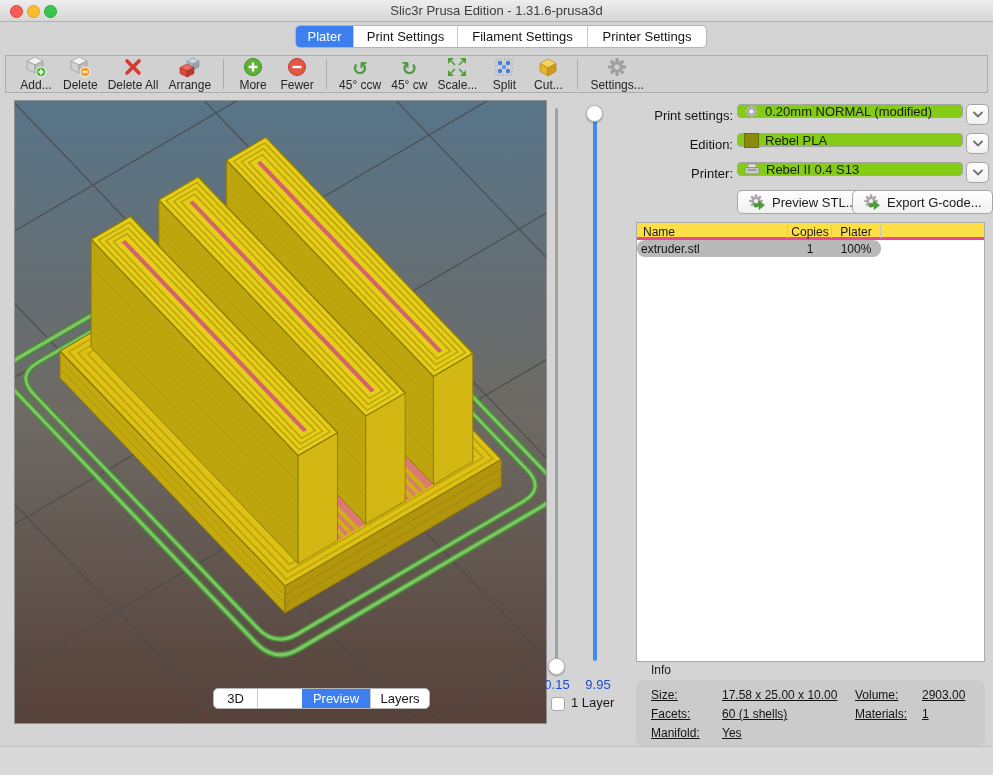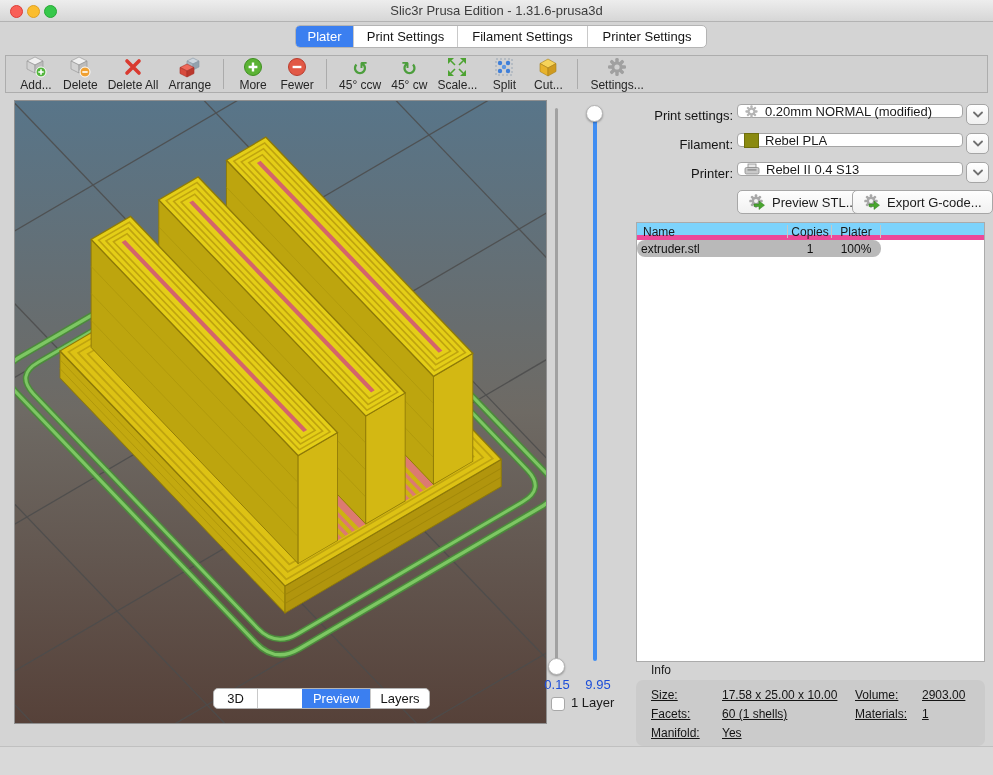--- a/index.html
+++ b/index.html
@@ -46,33 +46,33 @@
   .track-grey { left:555px; top:108px; width:3px; height:553px; background:#a1a1a1; border-radius:2px; }
   .track-blue { left:593px; top:113px; width:4px; height:548px; background:#3f8df2; border-radius:2px; }
   .thumb { width:17px; height:17px; border-radius:50%; background:#fff;
     border:1px solid #b2b2b2; box-shadow:0 1px 2px rgba(0,0,0,.3); }
   .slider-val { top:677px; width:42px; text-align:center; font-size:13px; color:#1d4ed8; }
   .checkbox { left:551px; top:697px; width:14px; height:14px; background:#fff;
     border:1px solid #a8a8a8; border-radius:3px; }
 
   
   .row-label { width:115px; text-align:right; font-size:13px; color:#141414; }
-  .combo { height:14px; width:226px; background:#ffffff; border:1px solid #a5a5a5; border-radius:4px;
+  .combo { height:14px; width:226px; background:#84cc16; border:1px solid #a5a5a5; border-radius:4px;
     display:flex; align-items:center; gap:6px; padding:0 6px; font-size:13px; }
   .combo .ctext { white-space:nowrap; overflow:hidden; }
   .dropbtn { width:23px; height:21px; background:linear-gradient(#ffffff,#f0f0f0);
     border:1px solid #a5a5a5; border-radius:5px; display:flex; align-items:center; justify-content:center; }
   .swatch { width:15px; height:15px; background:#8a8a10; border:1px solid #6e6e0c; }
   .btn { height:24px; background:linear-gradient(#fefefe,#f1f1f1); border:1px solid #a7a7a7;
     border-radius:5px; display:inline-flex; align-items:center; gap:6px; padding:0 10px; font-size:13px; }
 
   
   .objtable { left:636px; top:222px; width:349px; height:440px; background:#fff; border:1px solid #ababab; }
-  .thead { position:absolute; left:0; top:0; width:100%; height:17px; background:#7dd3fc;
-    border-bottom:5px solid #ec4899; }
+  .thead { position:absolute; left:0; top:0; width:100%; height:17px; background:#fde047;
+    border-bottom:3px solid #ec4899; }
   .th { position:absolute; top:0; height:17px; font-size:12px; color:#1a1a1a;
     display:flex; align-items:center; }
   .colsep { position:absolute; top:2px; width:1px; height:13px; background:#c6c6c6; }
   .trow { position:absolute; left:0; top:17px; width:244px; height:17px; background:#b9b9b9;border-radius:8px; }
   .td { position:absolute; top:0; height:17px; font-size:12px; color:#111;
     display:flex; align-items:center; }
 
   
   .info-title { left:651px; top:663px; font-size:12px; color:#1a1a1a; }
   .infobox { left:636px; top:680px; width:349px; height:66px; background:#cbcbcb; border-radius:7px; }
@@ -389,21 +389,21 @@
     </svg>
   </span>
   <span class="ctext">0.20mm NORMAL (modified)</span>
 </div>
 <div class="abs dropbtn" style="left:966px; top:104px;">
   <svg width="10" height="7">
       <polyline points="1,1.5 5,5.5 9,1.5" fill="none" stroke="#707070" stroke-width="1.8" stroke-linecap="round"></polyline>
     </svg>
 </div>
 
-<div class="abs row-label" style="left:618px; top:137px;">Filament:</div>
+<div class="abs row-label" style="left:618px; top:137px;">Edition:</div>
 <div class="abs combo" style="left:737px; top:133px;">
   <span class="swatch"></span>
   <span class="ctext">Rebel PLA</span>
 </div>
 <div class="abs dropbtn" style="left:966px; top:133px;">
   <svg width="10" height="7">
       <polyline points="1,1.5 5,5.5 9,1.5" fill="none" stroke="#707070" stroke-width="1.8" stroke-linecap="round"></polyline>
     </svg>
 </div>
 

